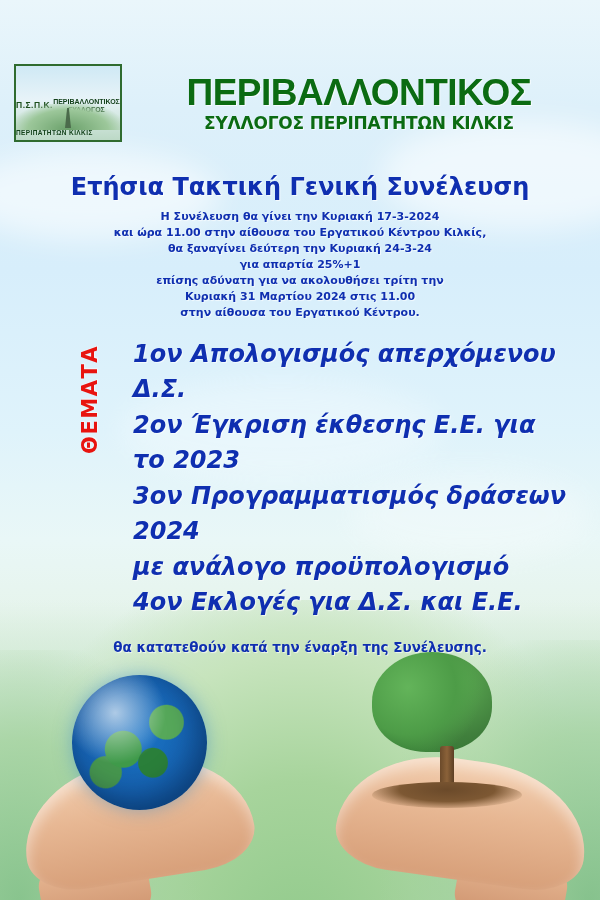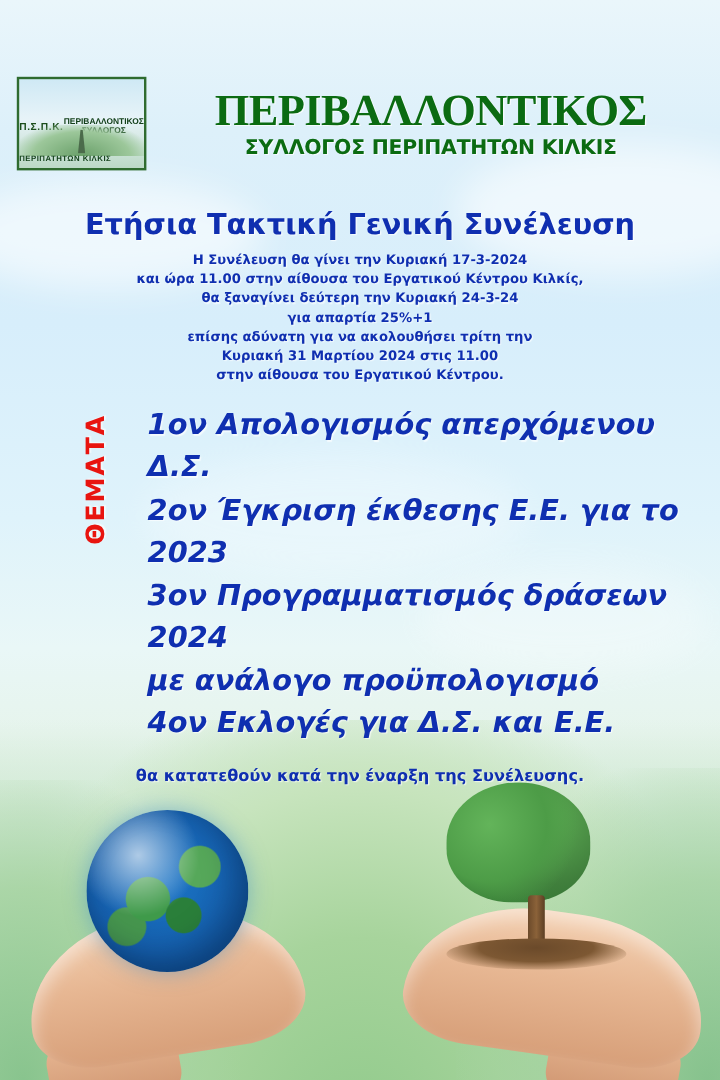--- a/index.html
+++ b/index.html
@@ -127,21 +127,21 @@
     width: 6px; height: 20px;
     background: #4b6b4b;
     clip-path: polygon(35% 0, 65% 0, 100% 100%, 0 100%);
   }
   .titles {
     margin-left: 10px;
     flex: 1 1 auto;
     text-align: center;
   }
   .title-main {
-    font-family: Liberation Serif, serif;
+    font-family: Liberation Sans, sans-serif;
     font-weight: bold;
     font-size: 37px;
     line-height: 1;
     color: #0b6b12;
     letter-spacing: -0.5px;
     text-shadow: 1px 1px 0 rgba(255,255,255,.7);
     white-space: nowrap;
   }
   .title-sub {
     font-family: "DejaVu Sans", sans-serif;
@@ -151,21 +151,21 @@
     color: #0b6b12;
     margin-top: 3px;
     letter-spacing: -0.2px;
     text-shadow: 1px 1px 0 rgba(255,255,255,.7);
     white-space: nowrap;
   }
 
   
   .content {
     position: relative;
-    padding: 0 18px;
+    padding: 0 28px;
     text-align: center;
   }
   .assembly-title {
     margin-top: 22px;
     font-family: "DejaVu Sans", sans-serif;
     font-weight: bold;
     font-size: 24px;
     color: #0f2fb0;
     text-shadow: 1px 1px 1px rgba(255,255,255,.8);
   }

